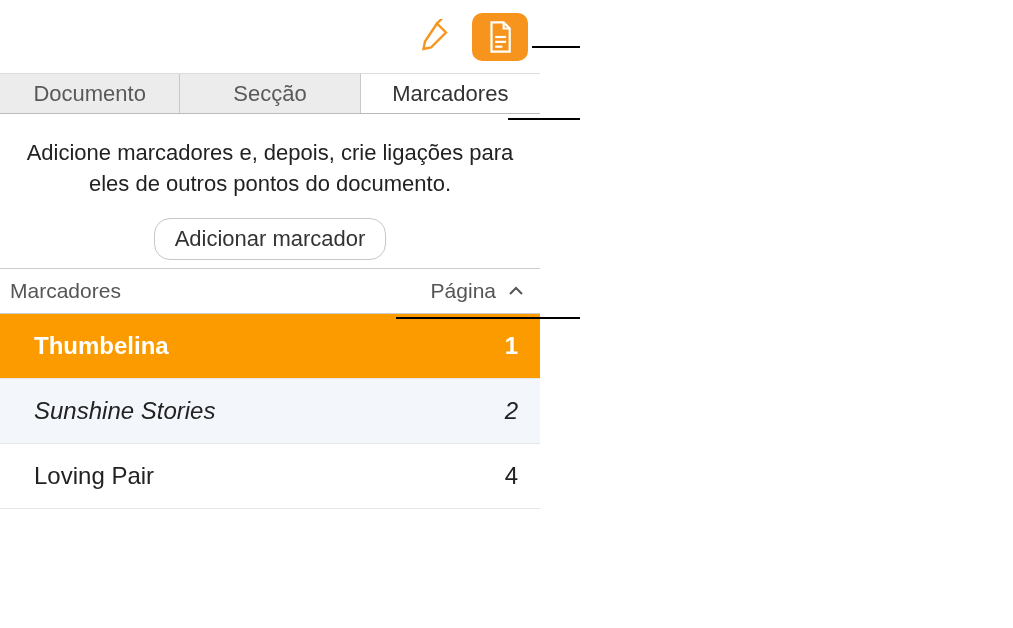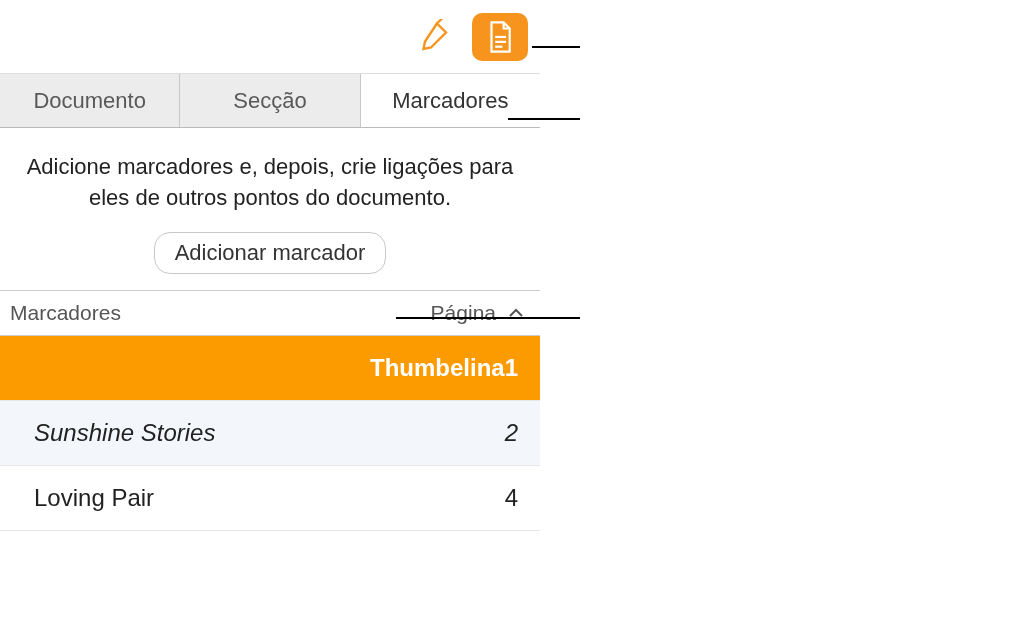--- a/index.html
+++ b/index.html
@@ -38,21 +38,21 @@
     }
     .toolbar-icon-brush {
       color: #f39c12;
     }
     .toolbar-icon-doc {
       background: #f7941d;
       color: #ffffff;
     }
     .tabs {
       display: flex;
-      height: 54px;
+      height: 40px;
       border-bottom: 1px solid #bbb;
     }
     .tab {
       flex: 1;
       display: flex;
       align-items: center;
       justify-content: center;
       font-size: 22px;
       color: #595959;
       background: #ececec;
@@ -60,21 +60,21 @@
       cursor: pointer;
     }
     .tab:last-child {
       border-right: none;
     }
     .tab.active {
       background: #ffffff;
       color: #333;
     }
     .info-section {
-      padding: 24px 20px 16px 20px;
+      padding: 24px 20px 8px 20px;
       text-align: center;
       border-bottom: 1px solid #ccc;
     }
     .info-text {
       font-size: 22px;
       color: #222;
       line-height: 1.4;
       margin-bottom: 18px;
     }
     .add-btn {
@@ -113,21 +113,20 @@
       border-bottom: 1px solid #e6e6e6;
       cursor: pointer;
     }
     .bookmark-row .name {
       flex: 1;
     }
     .bookmark-row.selected {
       background: #fb9b00;
       color: #ffffff;
       font-weight: 600;
-      text-align: right;
     }
     .bookmark-row.alt {
       background: #f3f6fb;
       font-style: italic;
     }
     .bookmark-row.normal {
       background: #ffffff;
       align-items: flex-end;
     }
     .bookmark-row:not(.selected) {

